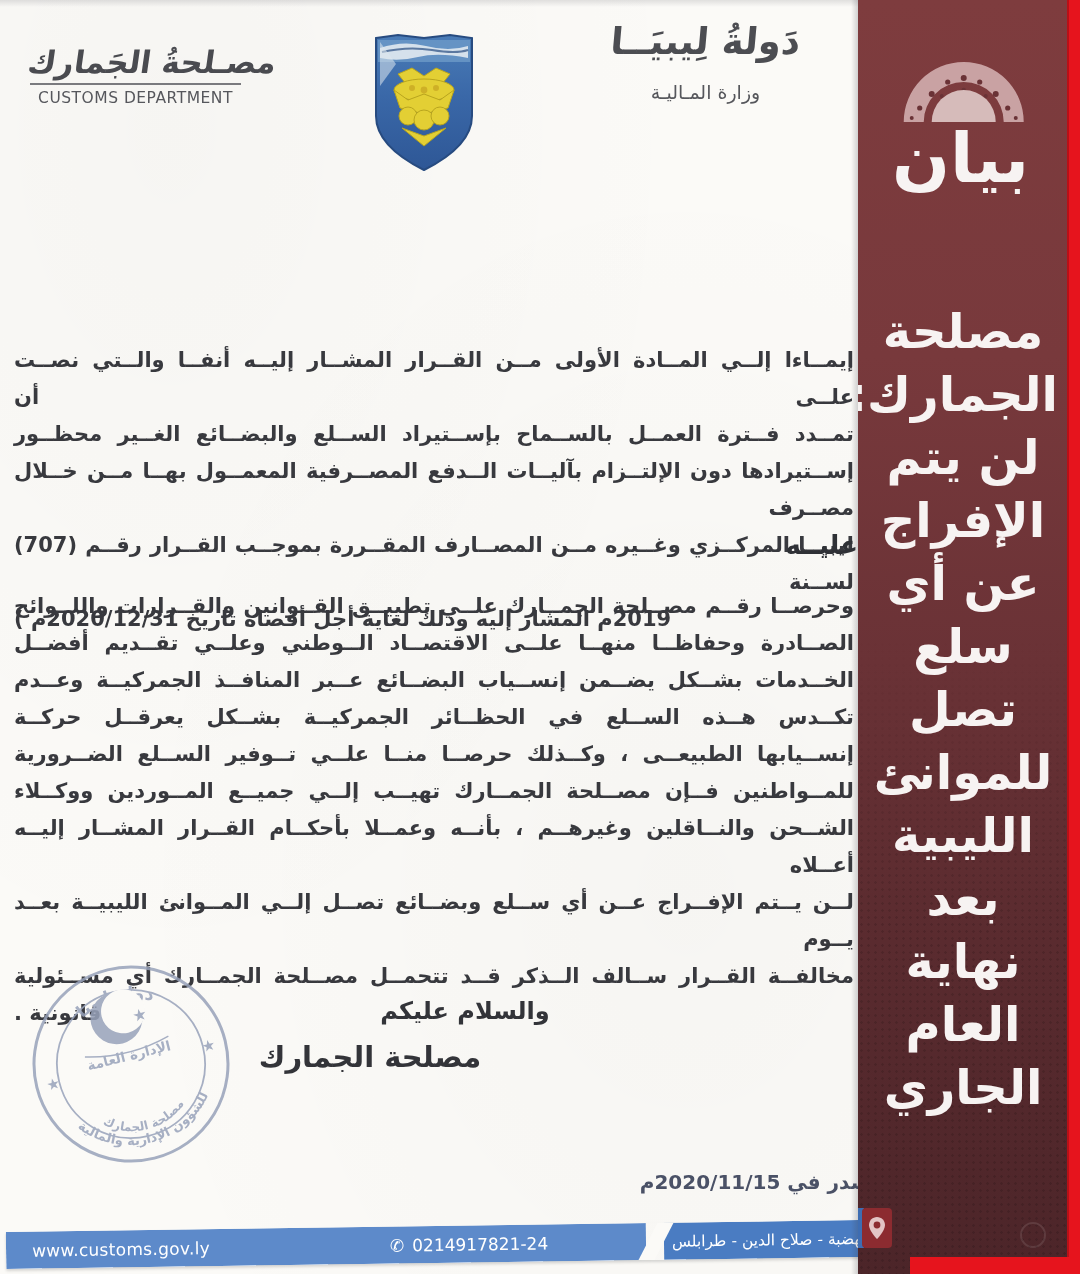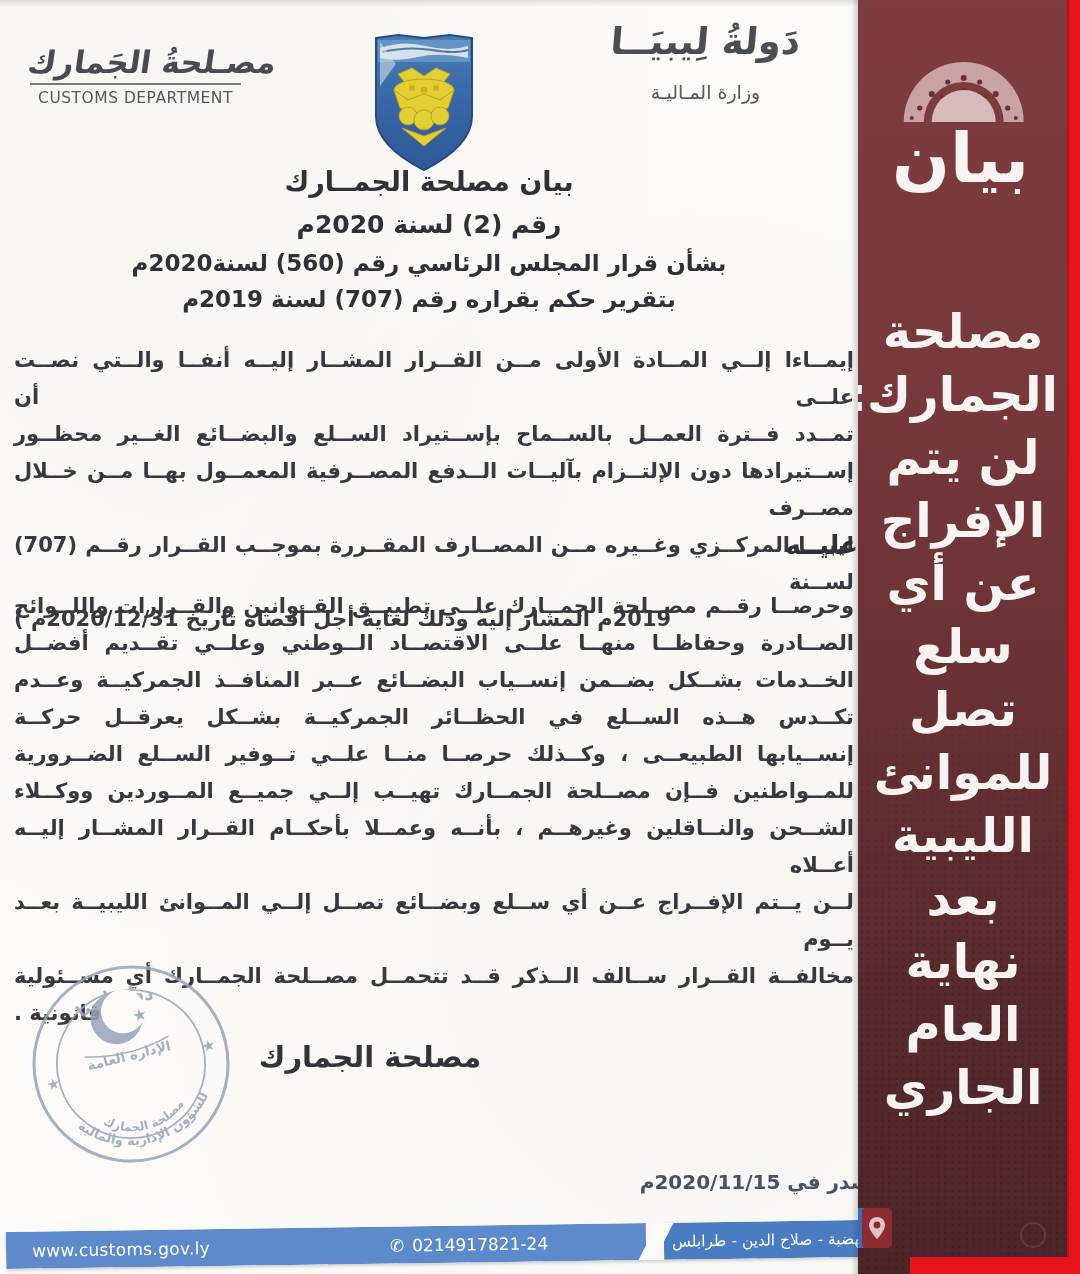--- a/index.html
+++ b/index.html
@@ -147,26 +147,20 @@
           <circle cx="56" cy="62" r="3.4"></circle>
           <circle cx="68" cy="60" r="3"></circle>
       </g>
     </svg>
 
     <div class="header-right">
       <div class="state">دَولةُ لِيبيَــا</div>
       <div class="ministry">وزارة المـاليـة</div>
     </div>
 
-    <div class="titles">
-      <div class="t1">بيان مصلحة الجمــارك</div>
-      <div class="t2">رقم (2) لسنة 2020م</div>
-      <div class="t3">بشأن قرار المجلس الرئاسي رقم (560) لسنة2020م</div>
-      <div class="t4">بتقرير حكم بقراره رقم (707) لسنة 2019م</div>
-    </div>
 
     <div class="para p1">
       <div class="line">إيمــاءا إلــي المــادة الأولى مــن القــرار المشــار إليــه أنفــا والــتي نصــت علــى أن</div>
       <div class="line">تمــدد فــترة العمــل بالســماح بإســتيراد الســلع والبضــائع الغــير محظــور</div>
       <div class="line">إســتيرادها دون الإلتــزام بآليــات الــدفع المصــرفية المعمــول بهــا مــن خــلال مصــرف</div>
       <div class="line">ليبيــا المركــزي وغــيره مــن المصــارف المقــررة بموجــب القــرار رقــم (707) لســنة</div>
       <div class="line-left">2019م المشار إليه وذلك لغاية أجل أقصاه تاريخ 2020/12/31م )</div>
     </div>
 
     <div class="interjection">عليــه</div>
@@ -177,20 +171,21 @@
       <div class="line">الخــدمات بشــكل يضــمن إنســياب البضــائع عــبر المنافــذ الجمركيــة وعــدم</div>
       <div class="line">تكــدس هــذه الســلع في الحظــائر الجمركيــة بشــكل يعرقــل حركــة</div>
       <div class="line">إنســيابها الطبيعــى ، وكــذلك حرصــا منــا علــي تــوفير الســلع الضــرورية</div>
       <div class="line">للمــواطنين فــإن مصــلحة الجمــارك تهيــب إلــي جميــع المــوردين ووكــلاء</div>
       <div class="line">الشــحن والنــاقلين وغيرهــم ، بأنــه وعمــلا بأحكــام القــرار المشــار إليــه أعــلاه</div>
       <div class="line">لــن يــتم الإفــراج عــن أي ســلع وبضــائع تصــل إلــي المــوانئ الليبيــة بعــد يــوم</div>
       <div class="line">مخالفــة القــرار ســالف الــذكر قــد تتحمــل مصــلحة الجمــارك أي مســئولية</div>
       <div class="line-left">قانونية .</div>
     </div>
 
+    <div class="salutation">والسلام عليكم</div>
     <div class="signature">مصلحة الجمارك</div>
 
     <svg class="stamp" viewBox="0 0 218 212">
       <g transform="rotate(-14 109 106)" stroke="#98a2ba" fill="none">
         <circle cx="109" cy="106" r="97" stroke-width="3"></circle>
         <circle cx="109" cy="106" r="74" stroke-width="1.8"></circle>
         <defs>
           <path id="st-top" d="M32,118 A77,77 0 0 1 186,118"></path>
           <path id="st-bot" d="M22,100 A87,87 0 0 0 196,100"></path>
           <path id="st-ban" d="M48,126 A63,63 0 0 0 170,126"></path>

